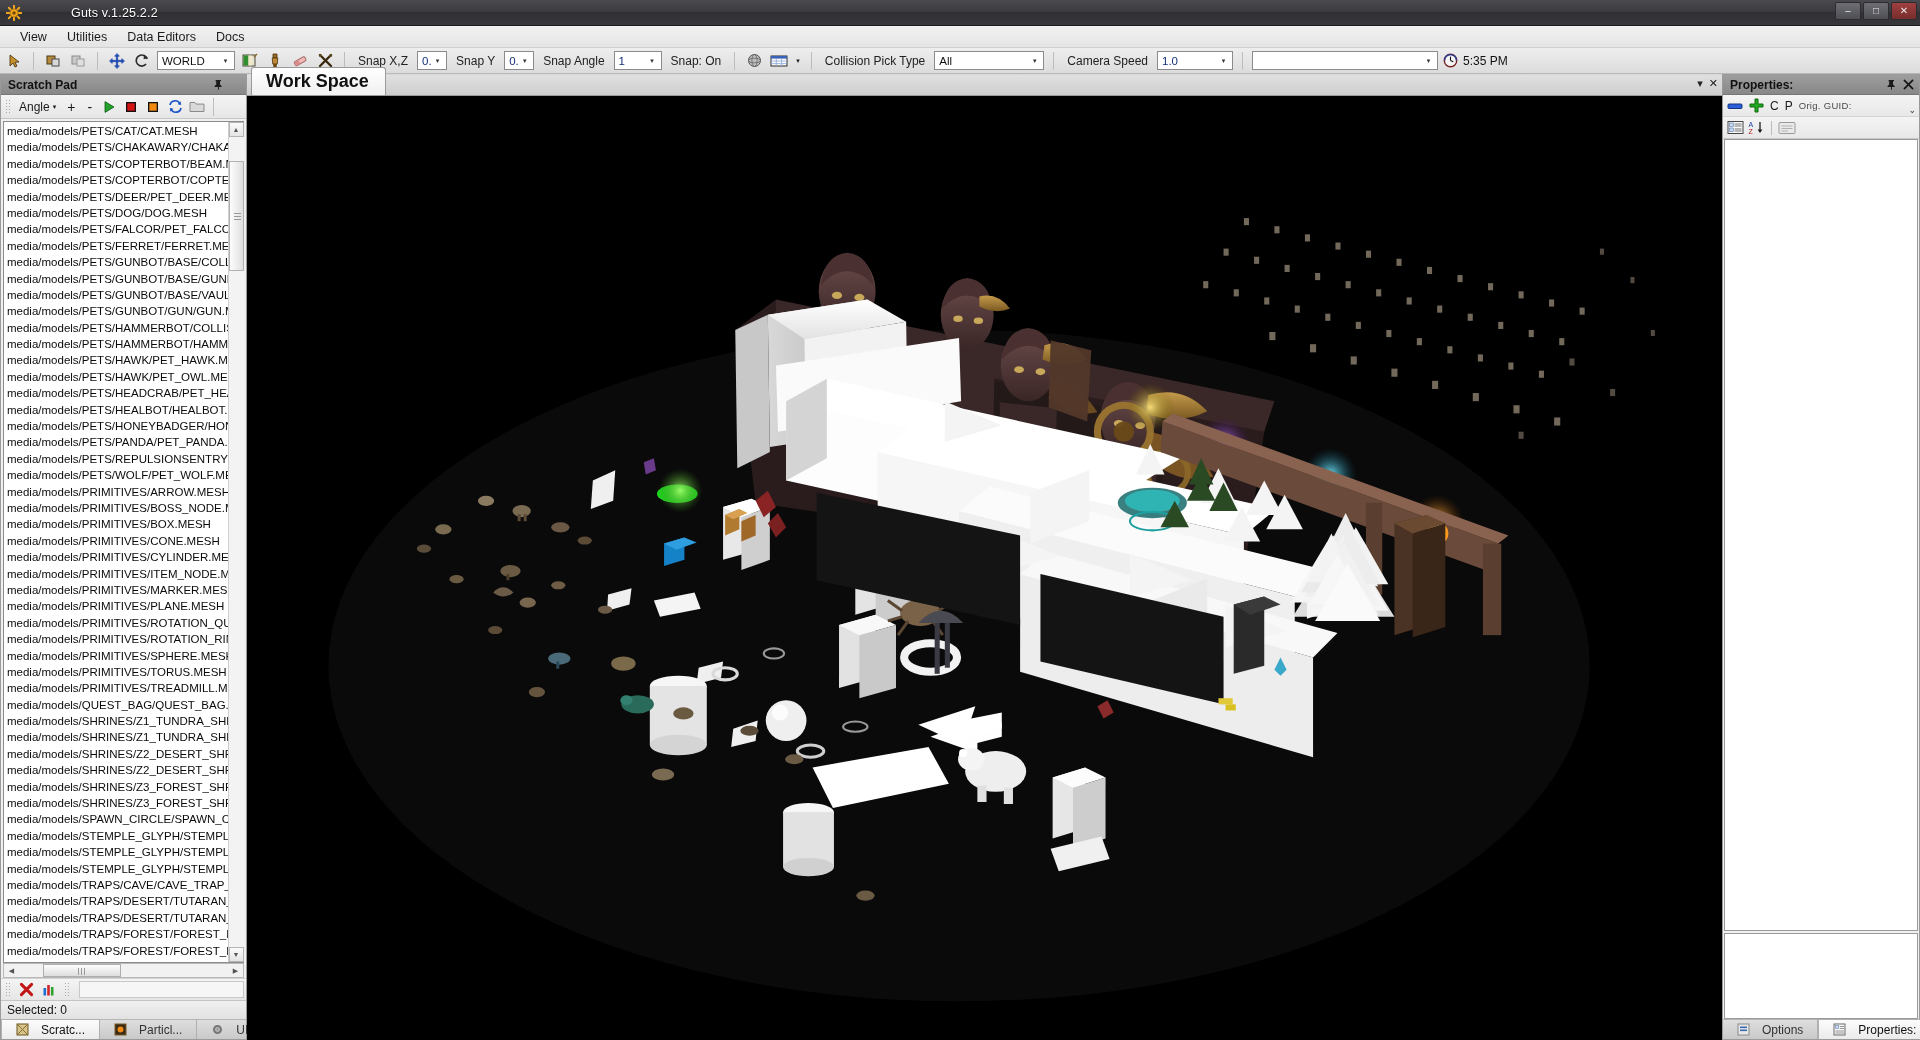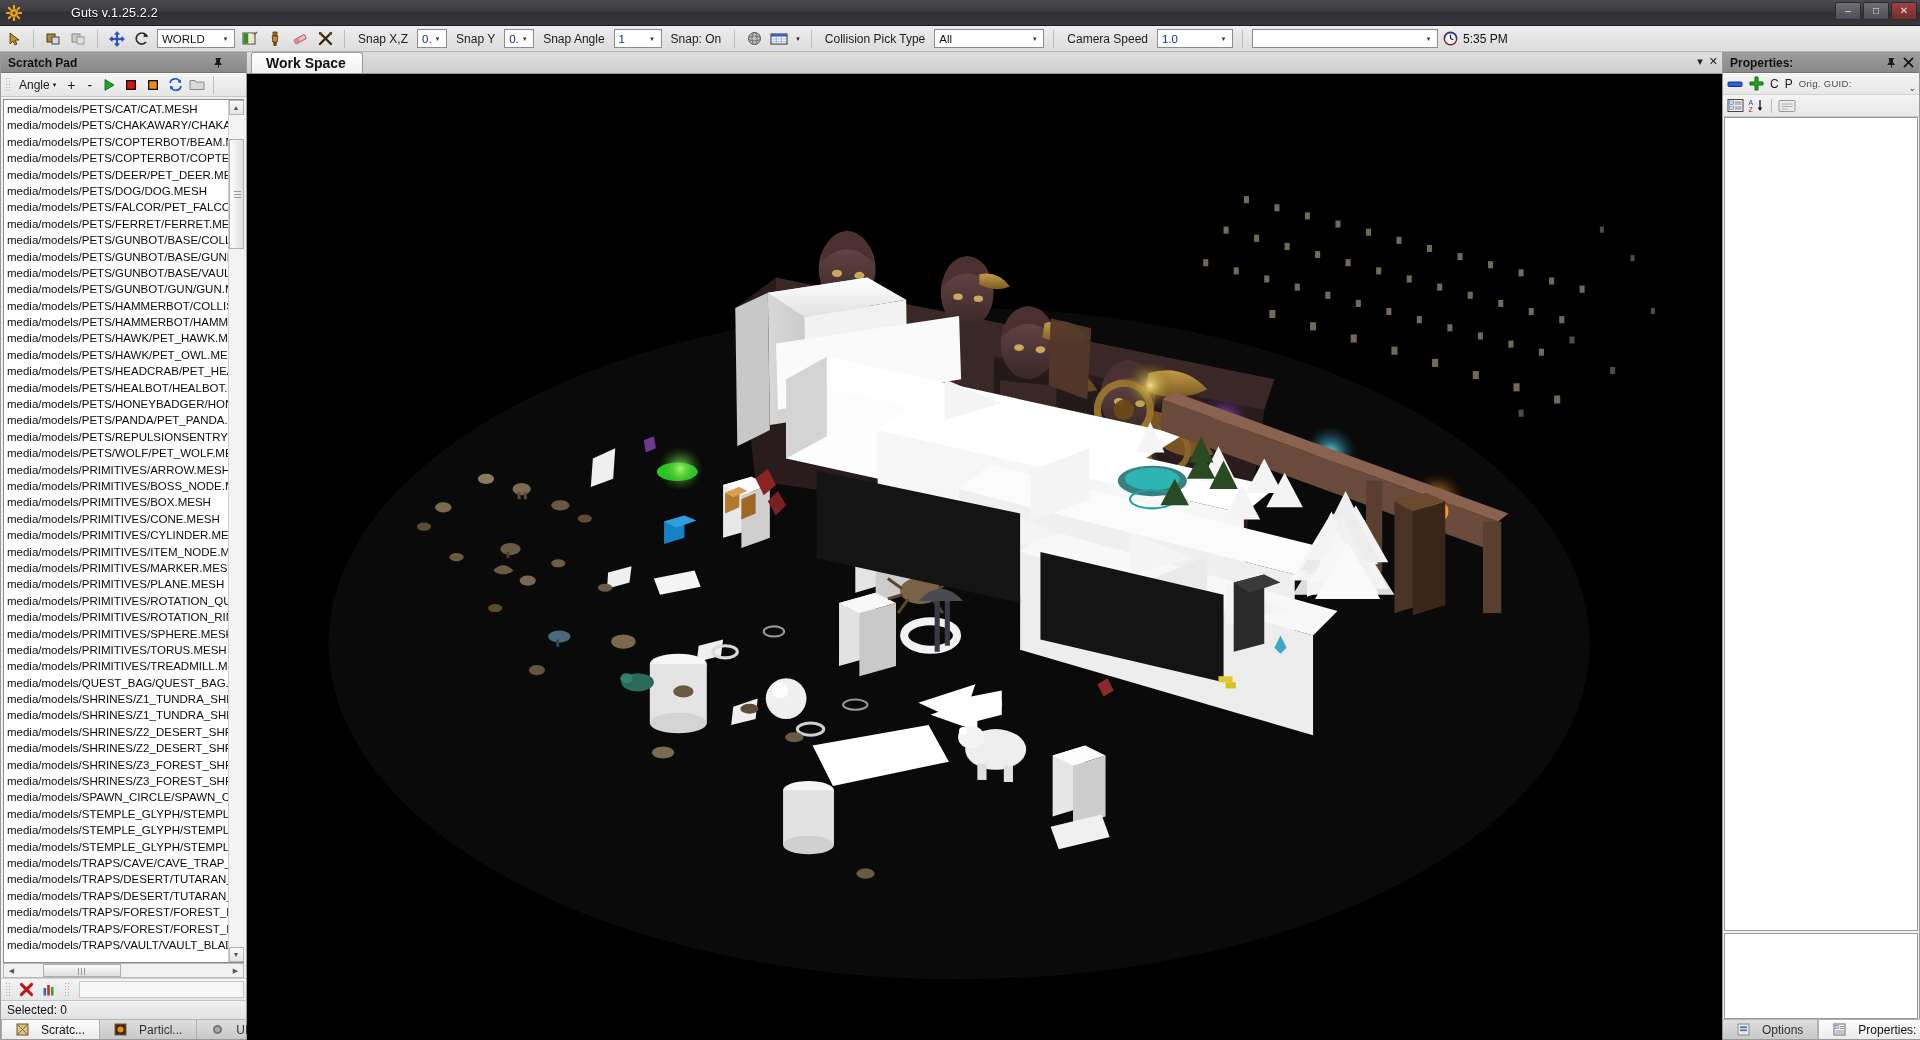--- a/index.html
+++ b/index.html
@@ -238,23 +238,23 @@
   
   .center { flex: 1; min-width: 0; display: flex; flex-direction: column; padding: 1px 0 0 0; }
   .ws-tabrow {
     height: 21px; flex: none;
     display: flex; align-items: flex-end;
     background: linear-gradient(#e0e0e0, #cecece);
     border-bottom: 1px solid #9a9a9a;
     position: relative;
   }
   .ws-tab {
-    height: 21px; display: flex; align-items: center;
+    height: 28px; display: flex; align-items: center;
     padding: 0 16px 0 14px;
-    font-size: 14px; font-weight: bold; color: #111;
+    font-size: 18px; font-weight: bold; color: #111;
     background: linear-gradient(#ffffff, #f0f0f0);
     border: 1px solid #9a9a9a; border-bottom: none;
     border-radius: 3px 3px 0 0;
     margin-left: 4px;
   }
   .ws-tabbtns {
     position: absolute; right: 4px; top: 2px;
     display: flex; gap: 6px; align-items: center;
     color: #222; font-size: 11px;
   }
@@ -323,20 +323,26 @@
       </svg>
     </span>
     <span class="tb-title">Guts v.1.25.2.2</span>
     <div class="tb-buttons">
       <div class="tb-btn">–</div>
       <div class="tb-btn">□</div>
       <div class="tb-btn close">✕</div>
     </div>
   </div>
 
+  <div class="menubar">
+    <div class="menu-item">View</div>
+    <div class="menu-item">Utilities</div>
+    <div class="menu-item">Data Editors</div>
+    <div class="menu-item">Docs</div>
+  </div>
 
   <div class="toolbar">
     <div class="tool">
       <svg width="14" height="14" viewBox="0 0 14 14">
         <path d="M3 1 L3 12 L6 9 L8 13 L10 12 L8 8.3 L12 8 Z" fill="#c8902a" stroke="#3a2a08" stroke-width=".8"></path>
       </svg>
     </div>
     <div class="tb-sep"></div>
     <div class="tool">
       <svg width="15" height="15" viewBox="0 0 15 15">

